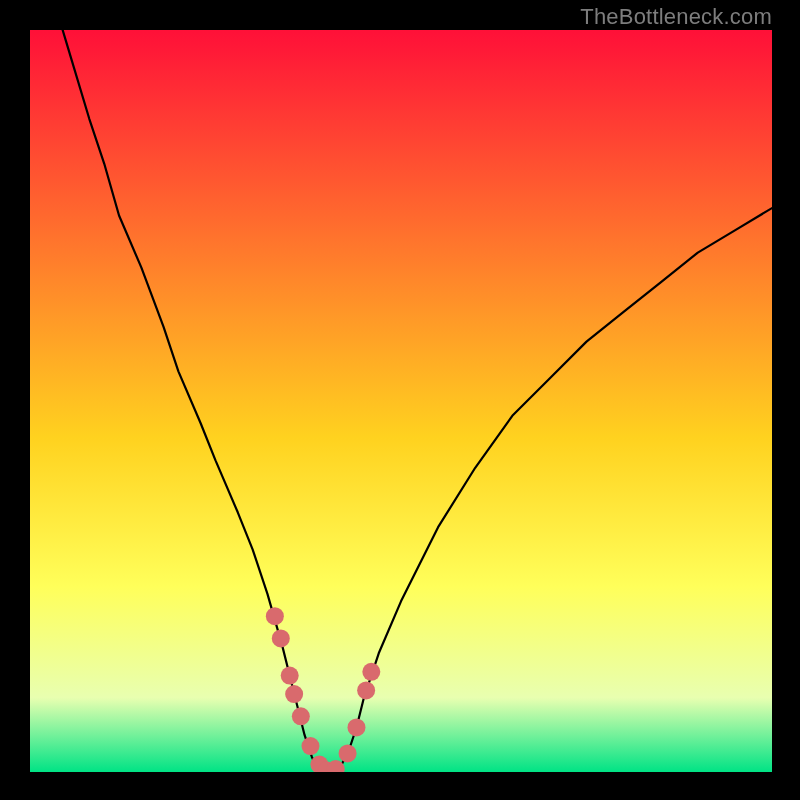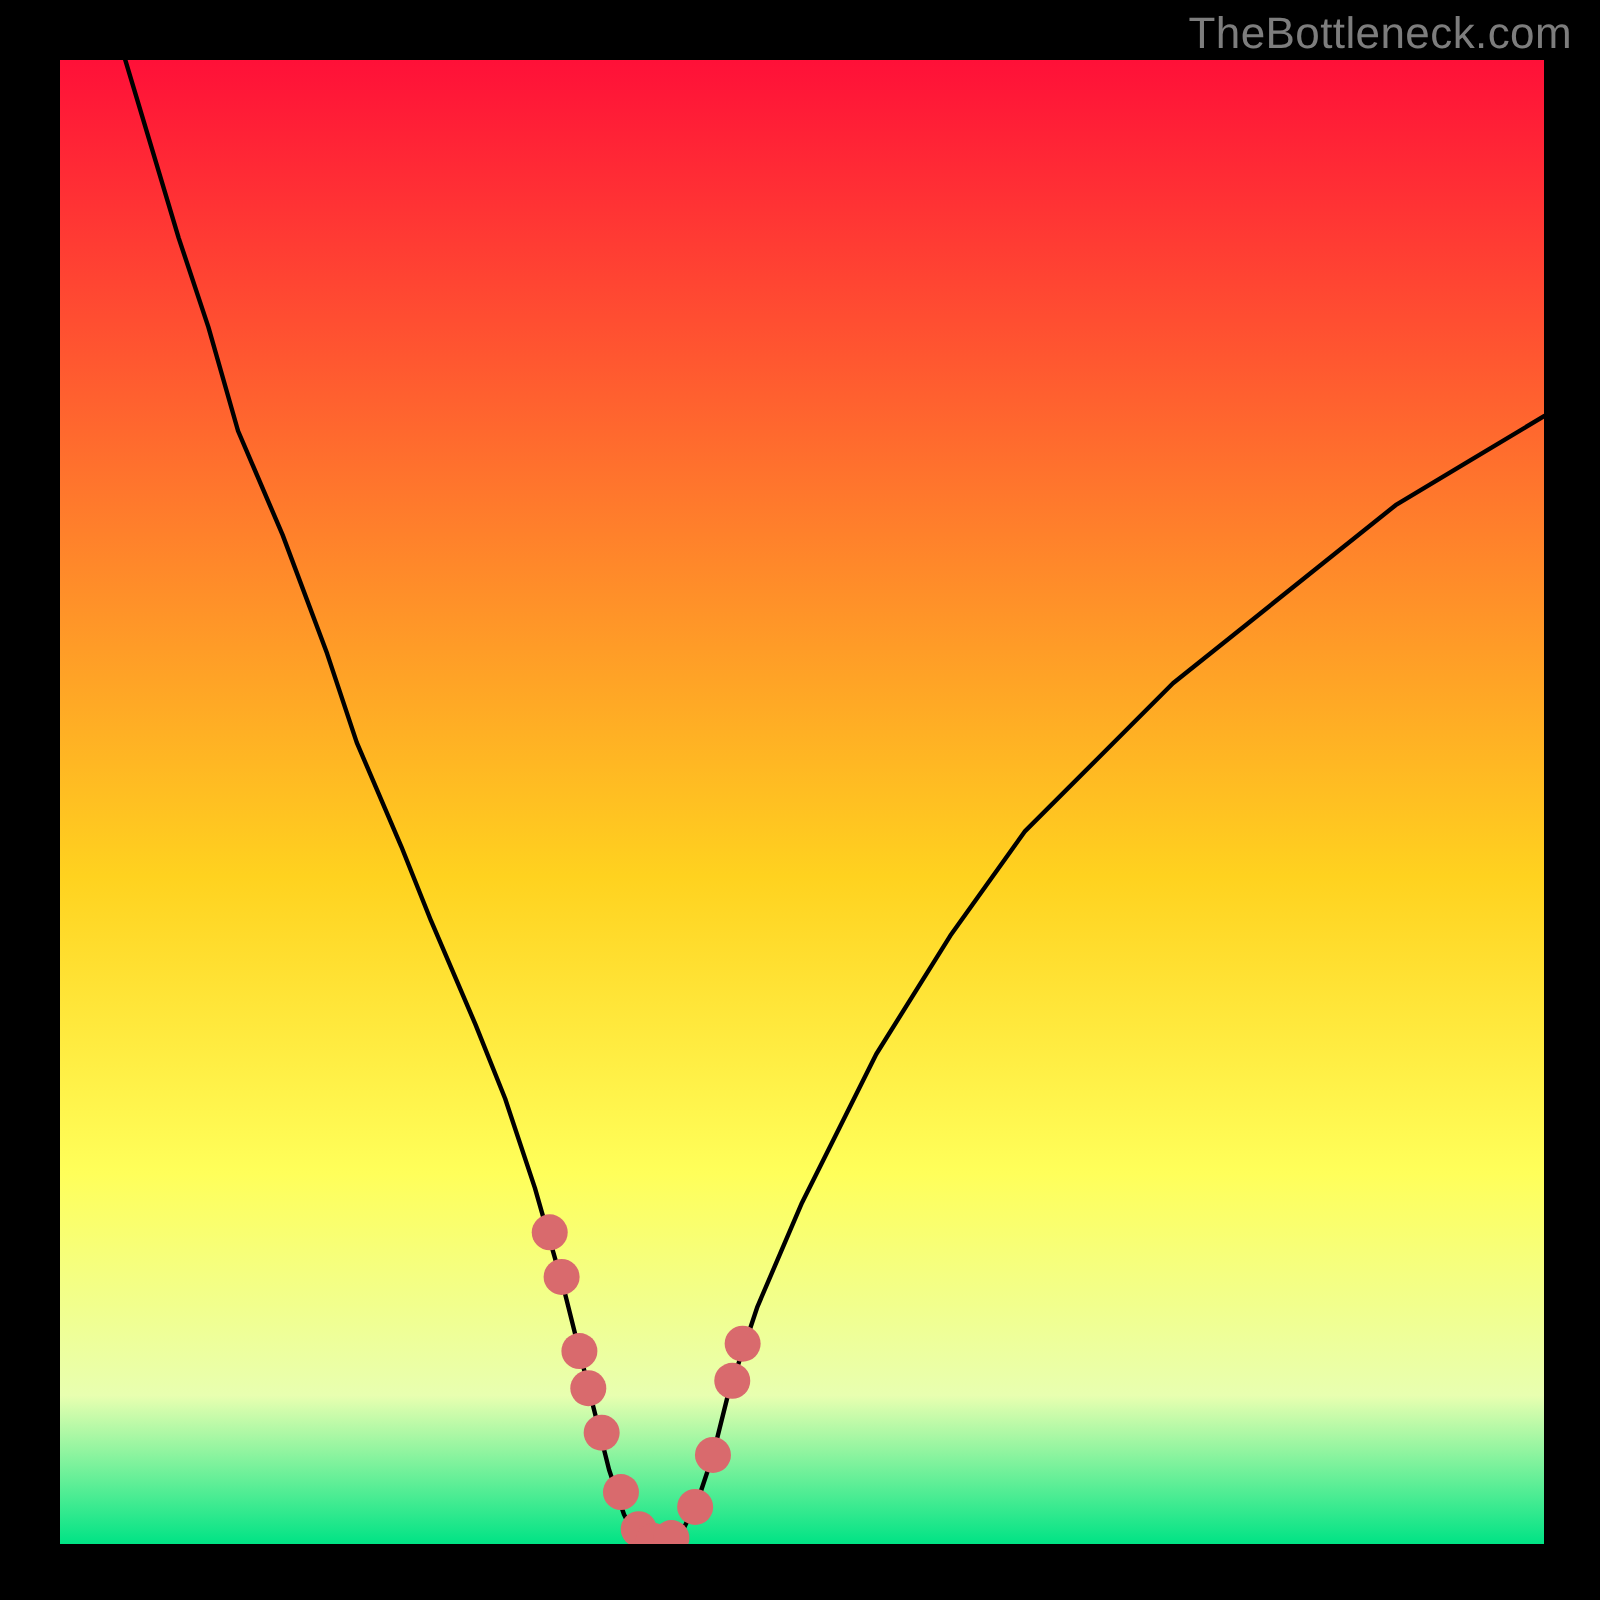--- a/index.html
+++ b/index.html
@@ -13,21 +13,21 @@
   }
   .stage {
     position: relative;
     width: 800px;
     height: 800px;
     background: #000;
   }
   .watermark {
     position: absolute;
     top: 4px;
-    right: 14px;
+    right: 28px;
     color: #7d7d7d;
     font-size: 22px;
     font-weight: 500;
     letter-spacing: 0.2px;
     z-index: 50;
     user-select: none;
   }
   svg.plot {
     position: absolute;
     left: 0;

